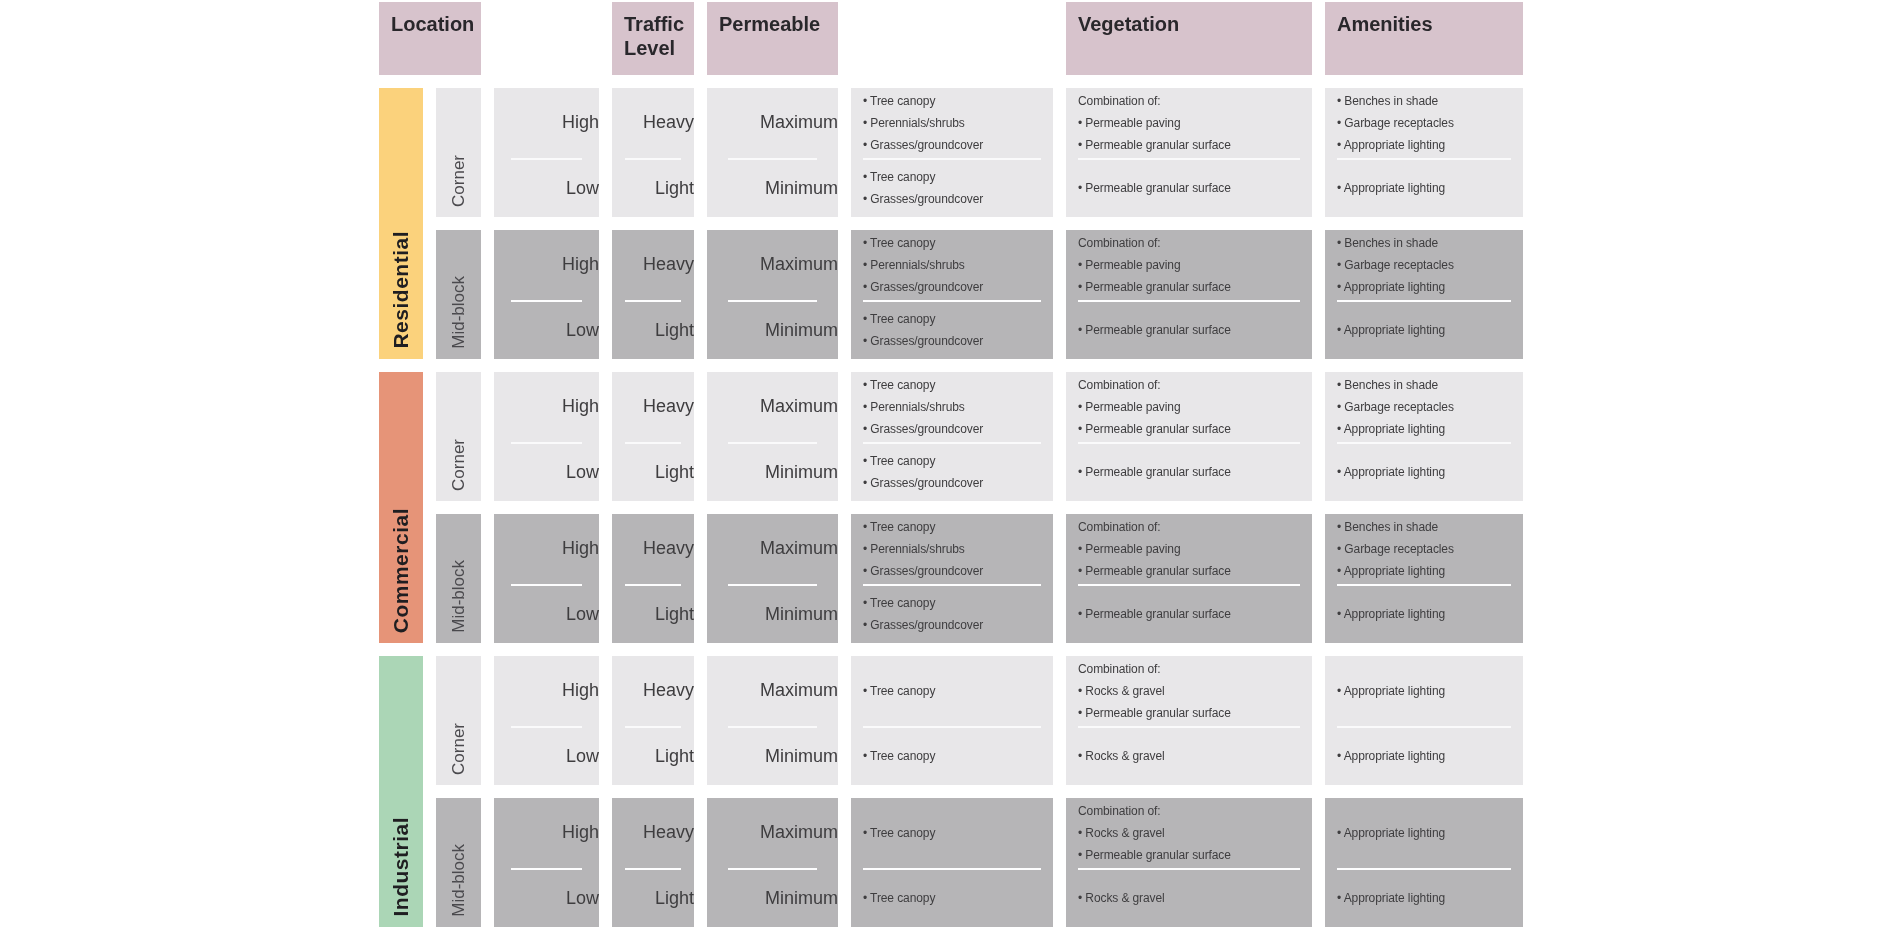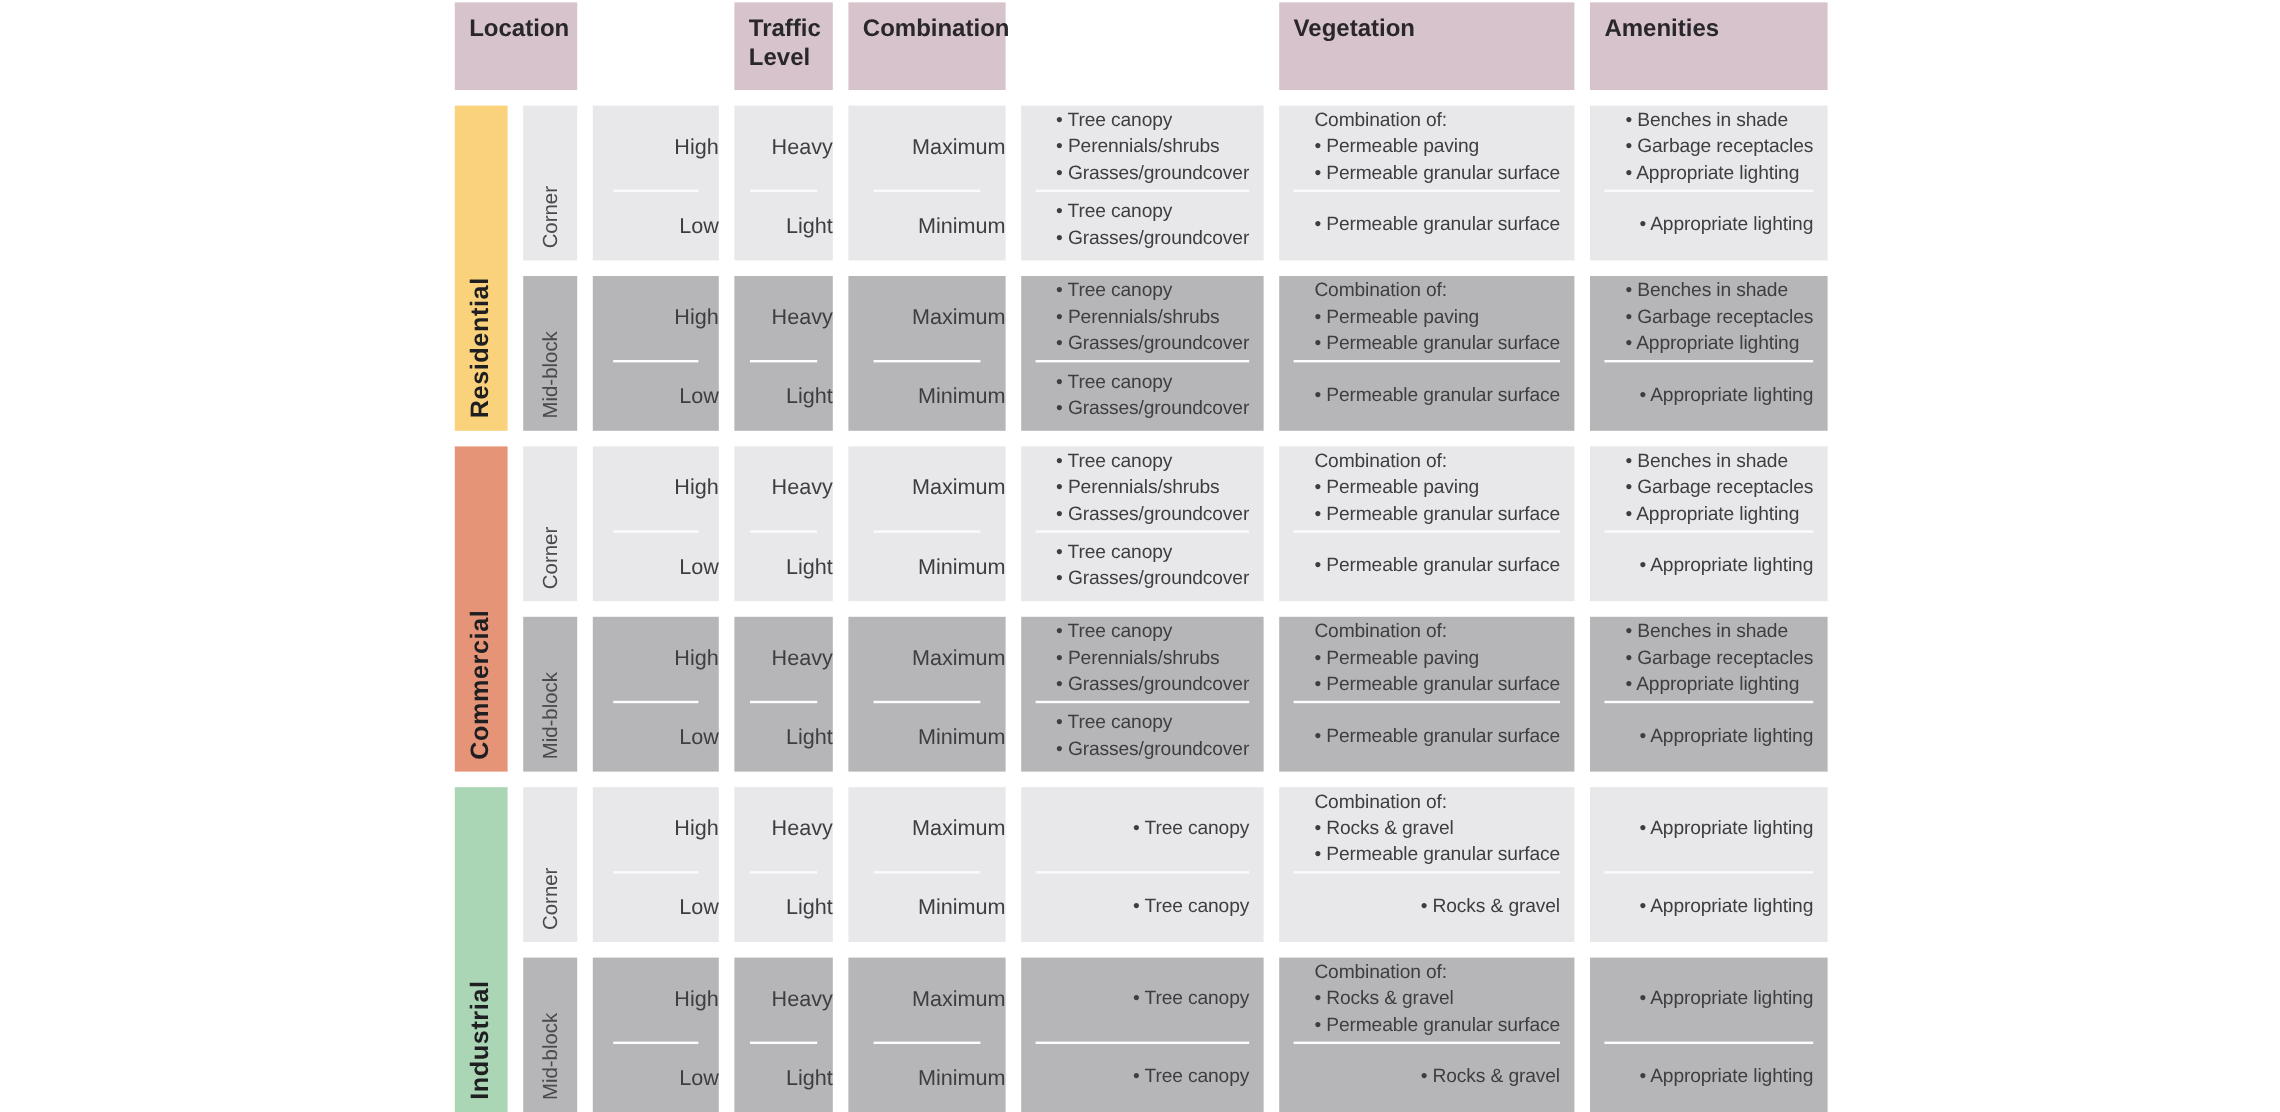--- a/index.html
+++ b/index.html
@@ -45,33 +45,33 @@
   .split{display:flex;flex-direction:column;}
   .sec{display:flex;flex-direction:column;justify-content:center;}
   .sec.top{flex:0 0 54%;}
   .sec.bot{flex:1 1 auto;}
   .divider{height:2px;background:#FAFAFB;flex:0 0 2px;}
   .dark .divider{background:#FDFDFE;}
   
   .center-cell{font-size:18px;text-align:right;}
   .center-cell .divider{width:68%;margin:0 auto;}
   
-  .list-cell{font-size:16px;line-height:22px;letter-spacing:-0.1px;padding:0 12px;align-items:flex-end;}
+  .list-cell{font-size:12px;line-height:22px;letter-spacing:-0.1px;padding:0 12px;}
   .list-cell .divider{width:100%;}
   .line{display:block;white-space:nowrap;}
   .line:empty{display:none;}
 </style>
 </head>
 <body>
 
 <div class="matrix">
 
   <div class="hdr" style="grid-area:1/1/2/3"><span>Location</span></div>
   <div class="hdr" style="grid-area:1/4"><span>Traffic Level</span></div>
-  <div class="hdr" style="grid-area:1/5"><span>Combination</span></div>
+  <div class="hdr" style="grid-area:1/5"><span>Permeable</span></div>
   <div class="hdr" style="grid-area:1/7"><span>Vegetation</span></div>
   <div class="hdr" style="grid-area:1/8"><span>Amenities</span></div>
 
   <div class="vcell res" style="grid-area:2/1/4/2">
     <span class="vlabel cat">Residential</span>
   </div>
   <div class="vcell com" style="grid-area:4/1/6/2">
     <span class="vlabel cat">Commercial</span>
   </div>
   <div class="vcell ind" style="grid-area:6/1/8/2">

